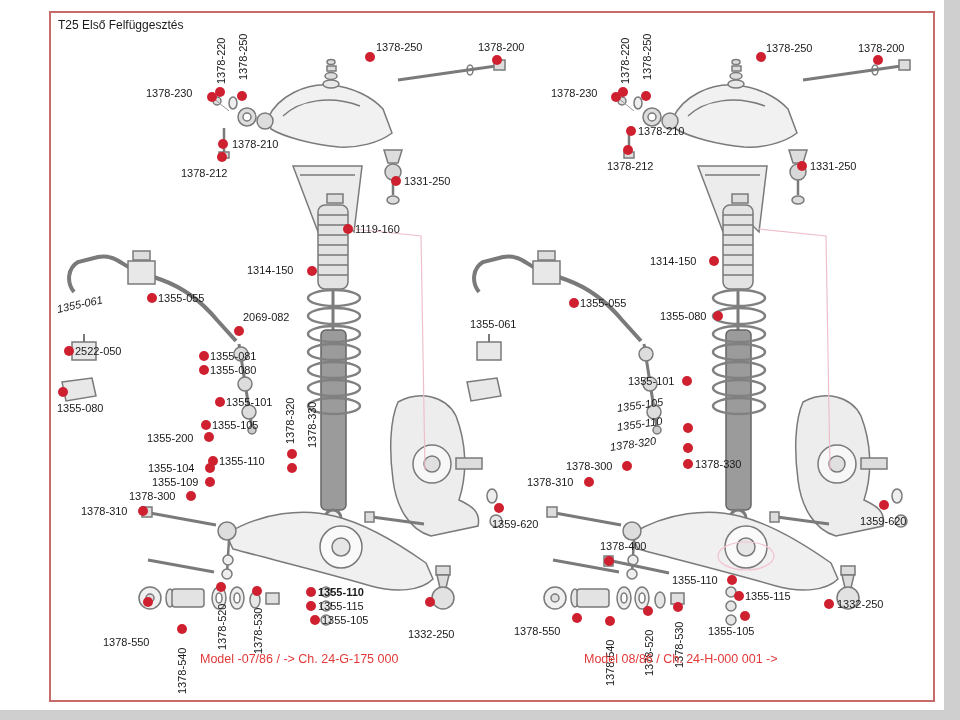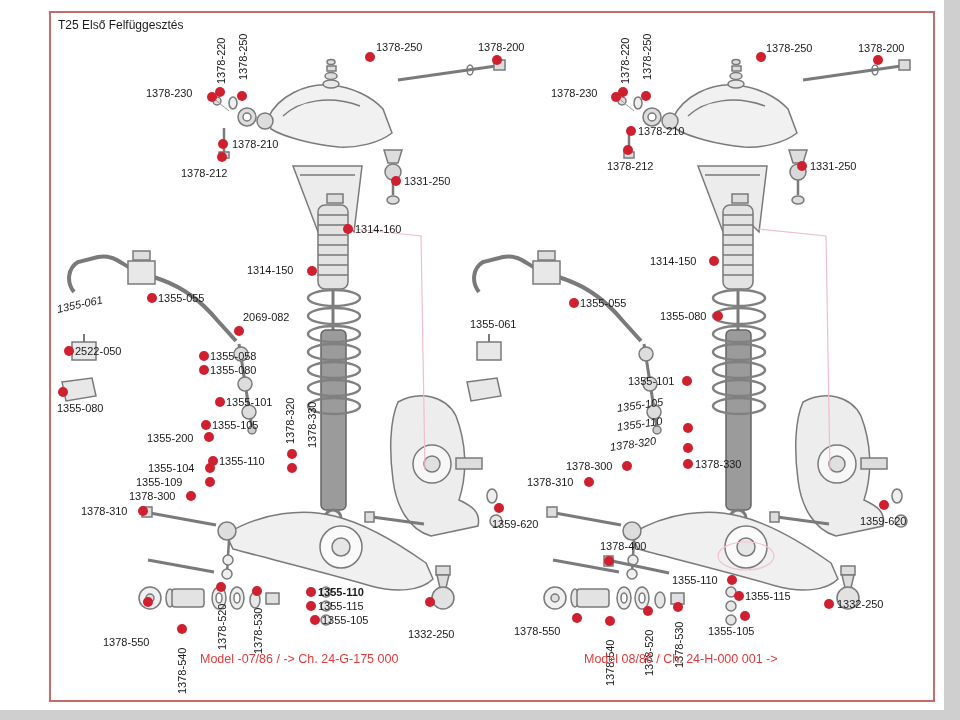--- a/index.html
+++ b/index.html
@@ -172,52 +172,52 @@
     <div class="part-label vert" style="left: 237px; top: 80px;">1378-250</div>
     <span class="dot" title="1378-250" style="left: 242px; top: 96px;"></span>
     <div class="part-label" style="left: 146px; top: 87px;">1378-230</div>
     <span class="dot" title="1378-230" style="left: 212px; top: 97px;"></span>
     <div class="part-label" style="left: 232px; top: 138px;">1378-210</div>
     <span class="dot" title="1378-210" style="left: 223px; top: 144px;"></span>
     <div class="part-label" style="left: 181px; top: 167px;">1378-212</div>
     <span class="dot" title="1378-212" style="left: 222px; top: 157px;"></span>
     <div class="part-label" style="left: 404px; top: 175px;">1331-250</div>
     <span class="dot" title="1331-250" style="left: 396px; top: 181px;"></span>
-    <div class="part-label" style="left: 355px; top: 223px;">1314-160</div>
+    <div class="part-label" style="left: 355px; top: 223px;">1119-160</div>
     <span class="dot" title="1314-160" style="left: 348px; top: 229px;"></span>
     <div class="part-label" style="left: 247px; top: 264px;">1314-150</div>
     <span class="dot" title="1314-150" style="left: 312px; top: 271px;"></span>
     <div class="part-label" style="left: 158px; top: 292px;">1355-055</div>
     <span class="dot" title="1355-055" style="left: 152px; top: 298px;"></span>
     <div class="part-label" style="left: 243px; top: 311px;">2069-082</div>
     <span class="dot" title="1355-082" style="left: 239px; top: 331px;"></span>
     <div class="part-label it" style="left: 57px; top: 303px; transform: rotate(-12deg); transform-origin: 0px 50%;">1355-061</div>
     <div class="part-label" style="left: 75px; top: 345px;">2522-050</div>
     <span class="dot" title="1355-050" style="left: 69px; top: 351px;"></span>
-    <div class="part-label" style="left: 210px; top: 350px;">1355-058</div>
+    <div class="part-label" style="left: 210px; top: 350px;">1355-081</div>
     <span class="dot" title="1355-081" style="left: 204px; top: 356px;"></span>
     <div class="part-label" style="left: 210px; top: 364px;">1355-080</div>
     <span class="dot" title="1355-080" style="left: 204px; top: 370px;"></span>
     <div class="part-label" style="left: 57px; top: 402px;">1355-080</div>
     <span class="dot" title="1355-060" style="left: 63px; top: 392px;"></span>
     <div class="part-label" style="left: 226px; top: 396px;">1355-101</div>
     <span class="dot" title="1355-101" style="left: 220px; top: 402px;"></span>
     <div class="part-label" style="left: 212px; top: 419px;">1355-105</div>
     <span class="dot" title="1355-105" style="left: 206px; top: 425px;"></span>
     <div class="part-label vert" style="left: 284px; top: 444px;">1378-320</div>
     <span class="dot" title="1378-320" style="left: 292px; top: 454px;"></span>
     <div class="part-label vert" style="left: 306px; top: 448px;">1378-330</div>
     <span class="dot" title="1378-330" style="left: 292px; top: 468px;"></span>
     <div class="part-label" style="left: 147px; top: 432px;">1355-200</div>
     <span class="dot" title="1355-100" style="left: 209px; top: 437px;"></span>
     <div class="part-label" style="left: 219px; top: 455px;">1355-110</div>
     <span class="dot" title="1355-110" style="left: 213px; top: 461px;"></span>
     <div class="part-label" style="left: 148px; top: 462px;">1355-104</div>
     <span class="dot" title="1355-104" style="left: 210px; top: 468px;"></span>
-    <div class="part-label" style="left: 136px; top: 476px;">1355-109</div>
+    <div class="part-label" style="left: 152px; top: 476px;">1355-109</div>
     <span class="dot" title="1355-109" style="left: 210px; top: 482px;"></span>
     <div class="part-label" style="left: 129px; top: 490px;">1378-300</div>
     <span class="dot" title="1378-300" style="left: 191px; top: 496px;"></span>
     <div class="part-label" style="left: 81px; top: 505px;">1378-310</div>
     <span class="dot" title="1378-310" style="left: 143px; top: 511px;"></span>
     <div class="part-label" style="left: 492px; top: 518px;">1359-620</div>
     <span class="dot" title="1359-620" style="left: 499px; top: 508px;"></span>
     <div class="part-label b" style="left: 318px; top: 586px;">1355-110</div>
     <span class="dot" title="1355-110" style="left: 311px; top: 592px;"></span>
     <div class="part-label" style="left: 318px; top: 600px;">1355-115</div>

